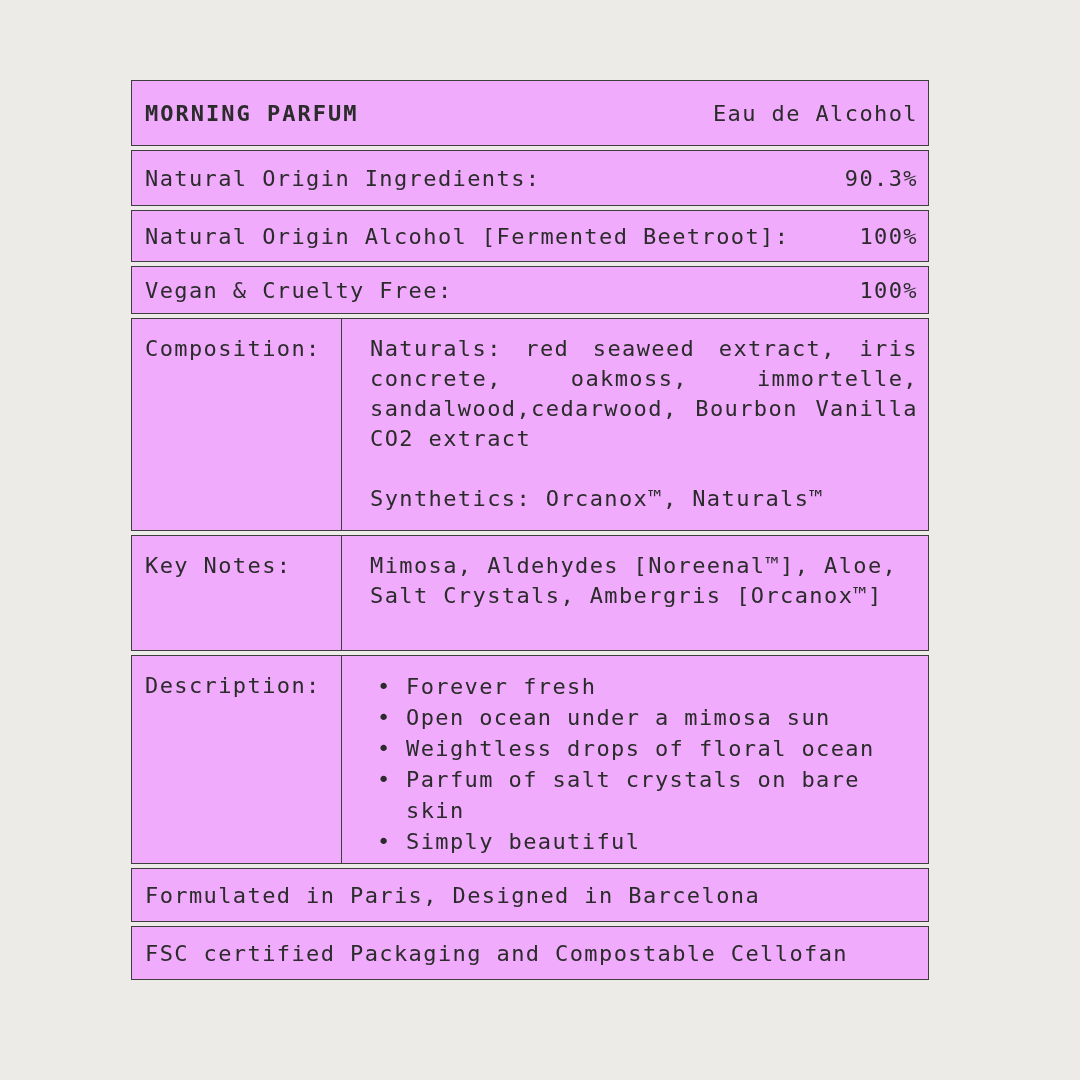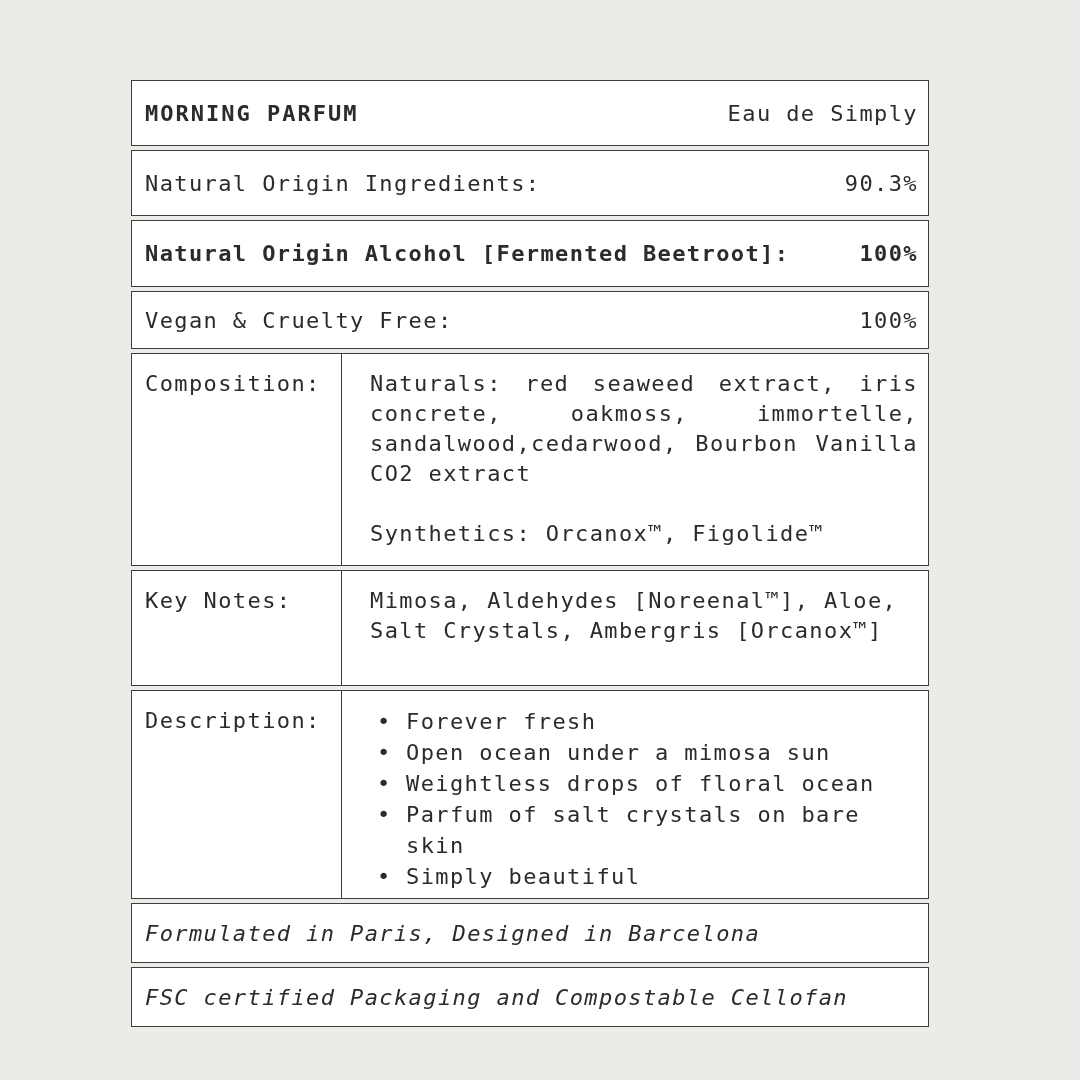--- a/index.html
+++ b/index.html
@@ -21,36 +21,36 @@
     position: absolute;
     left: 131px;
     top: 80px;
     width: 798px;
     display: flex;
     flex-direction: column;
     gap: 4px;
   }
   .row {
     box-sizing: border-box;
-    background: #ffffff;
+    background: #f0abfc;
     border: 1.5px solid #3E3E3E;
     font-size: 22px;
     letter-spacing: 1.4px;
     display: flex;
     align-items: center;
     padding: 0 10px 0 13px;
   }
   .row.h-header   { height: 66px; }
-  .row.h-stat1    { height: 66px; gap: 12px; }
-  .row.h-stat2    { height: 67px; font-weight: bold; }
-  .row.h-stat3    { height: 58px; }
+  .row.h-stat1    { height: 56px; gap: 12px; }
+  .row.h-stat2    { height: 52px; }
+  .row.h-stat3    { height: 48px; }
   .row.h-comp     { height: 213px; }
   .row.h-keynotes { height: 116px; }
   .row.h-desc     { height: 209px; }
-  .row.h-foot     { height: 60px; font-style: italic; }
+  .row.h-foot     { height: 54px; }
   .row.h-foot2    { height: 56px; }
 
   .row.header-row { justify-content: space-between; }
   .brand-title { font-weight: bold; letter-spacing: 2px; }
 
   .stat-value { margin-left: auto; text-align: right; }
 
   .row.split {
     padding: 0;
     align-items: stretch;
@@ -95,41 +95,41 @@
   }
 </style>
 </head>
 <body>
 
 <div class="canvas">
   <div class="spec-table">
 
     <div class="row h-header header-row">
       <span class="brand-title">MORNING PARFUM</span>
-      <span>Eau de Simply</span>
+      <span>Eau de Alcohol</span>
     </div>
 
     <div class="row h-stat1">
       <span>Natural Origin Ingredients:</span>
       <span class="stat-value">90.3%</span>
     </div>
     <div class="row h-stat2">
       <span>Natural Origin Alcohol [Fermented Beetroot]:</span>
       <span class="stat-value">100%</span>
     </div>
     <div class="row h-stat3">
       <span>Vegan &amp; Cruelty Free:</span>
       <span class="stat-value">100%</span>
     </div>
 
     <div class="row h-comp split">
       <div class="cell-label">Composition:</div>
       <div class="cell-content">
         <p class="para-justify">Naturals: red seaweed extract, iris concrete, oakmoss, immortelle, sandalwood,cedarwood, Bourbon Vanilla CO2 extract</p>
-        <p class="para-plain">Synthetics: Orcanox™, Figolide™</p>
+        <p class="para-plain">Synthetics: Orcanox™, Naturals™</p>
       </div>
     </div>
 
     <div class="row h-keynotes split">
       <div class="cell-label">Key Notes:</div>
       <div class="cell-content">Mimosa, Aldehydes [Noreenal™], Aloe, Salt Crystals, Ambergris [Orcanox™]</div>
     </div>
 
     <div class="row h-desc split">
       <div class="cell-label">Description:</div>

